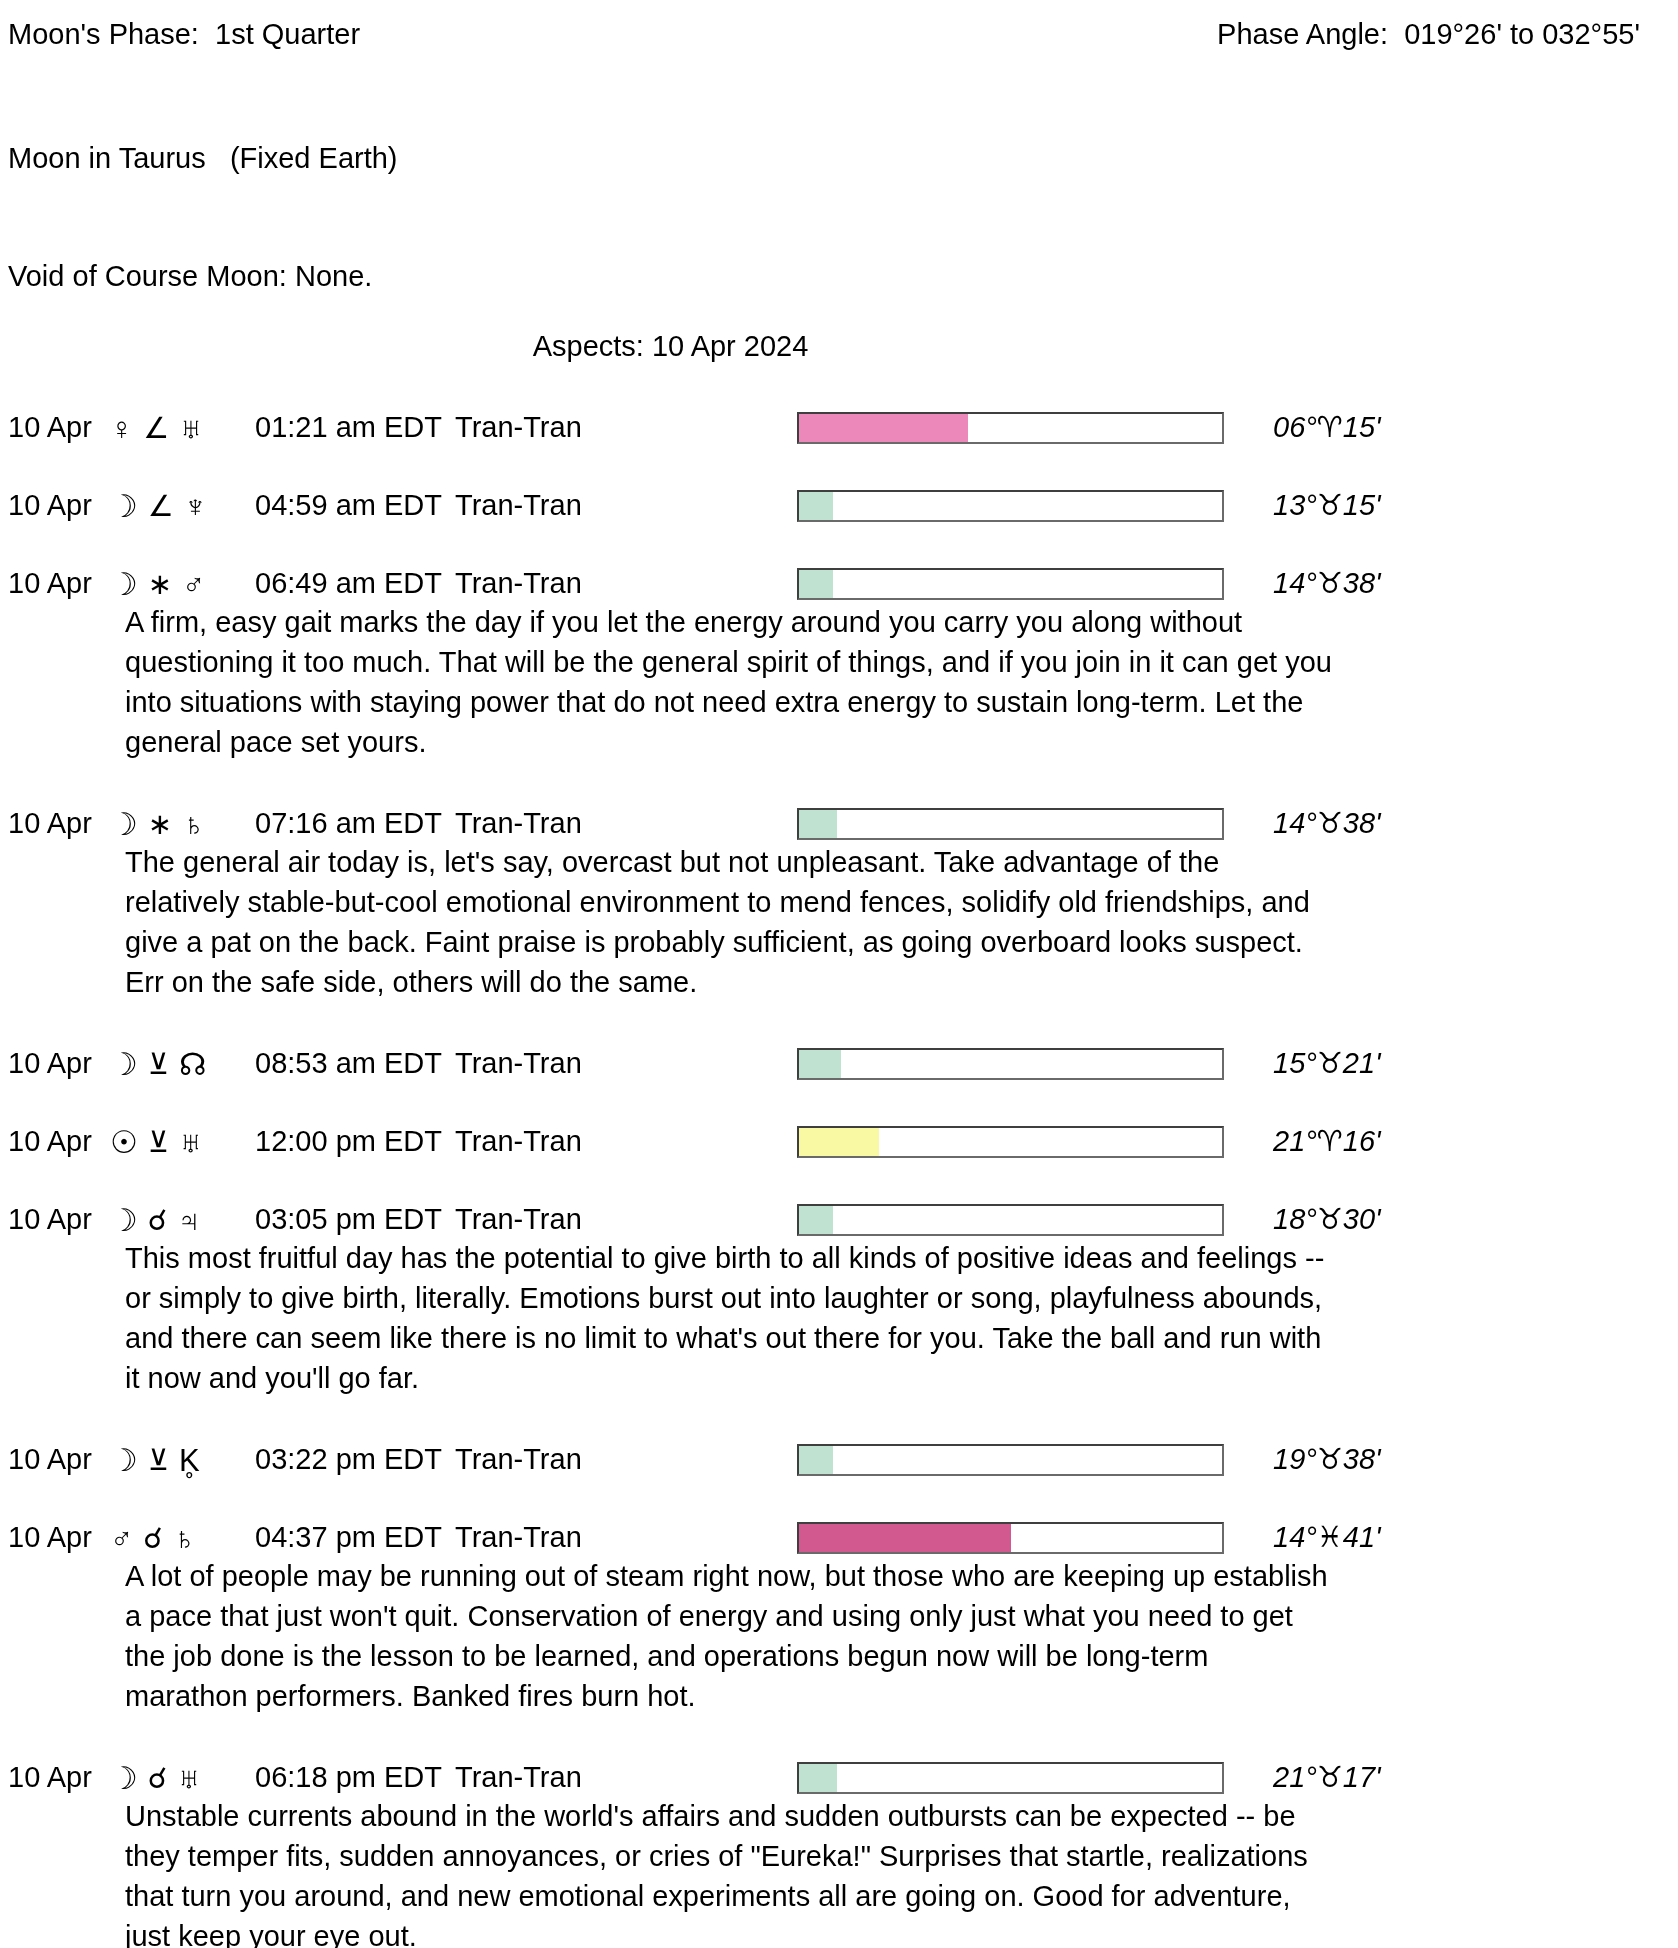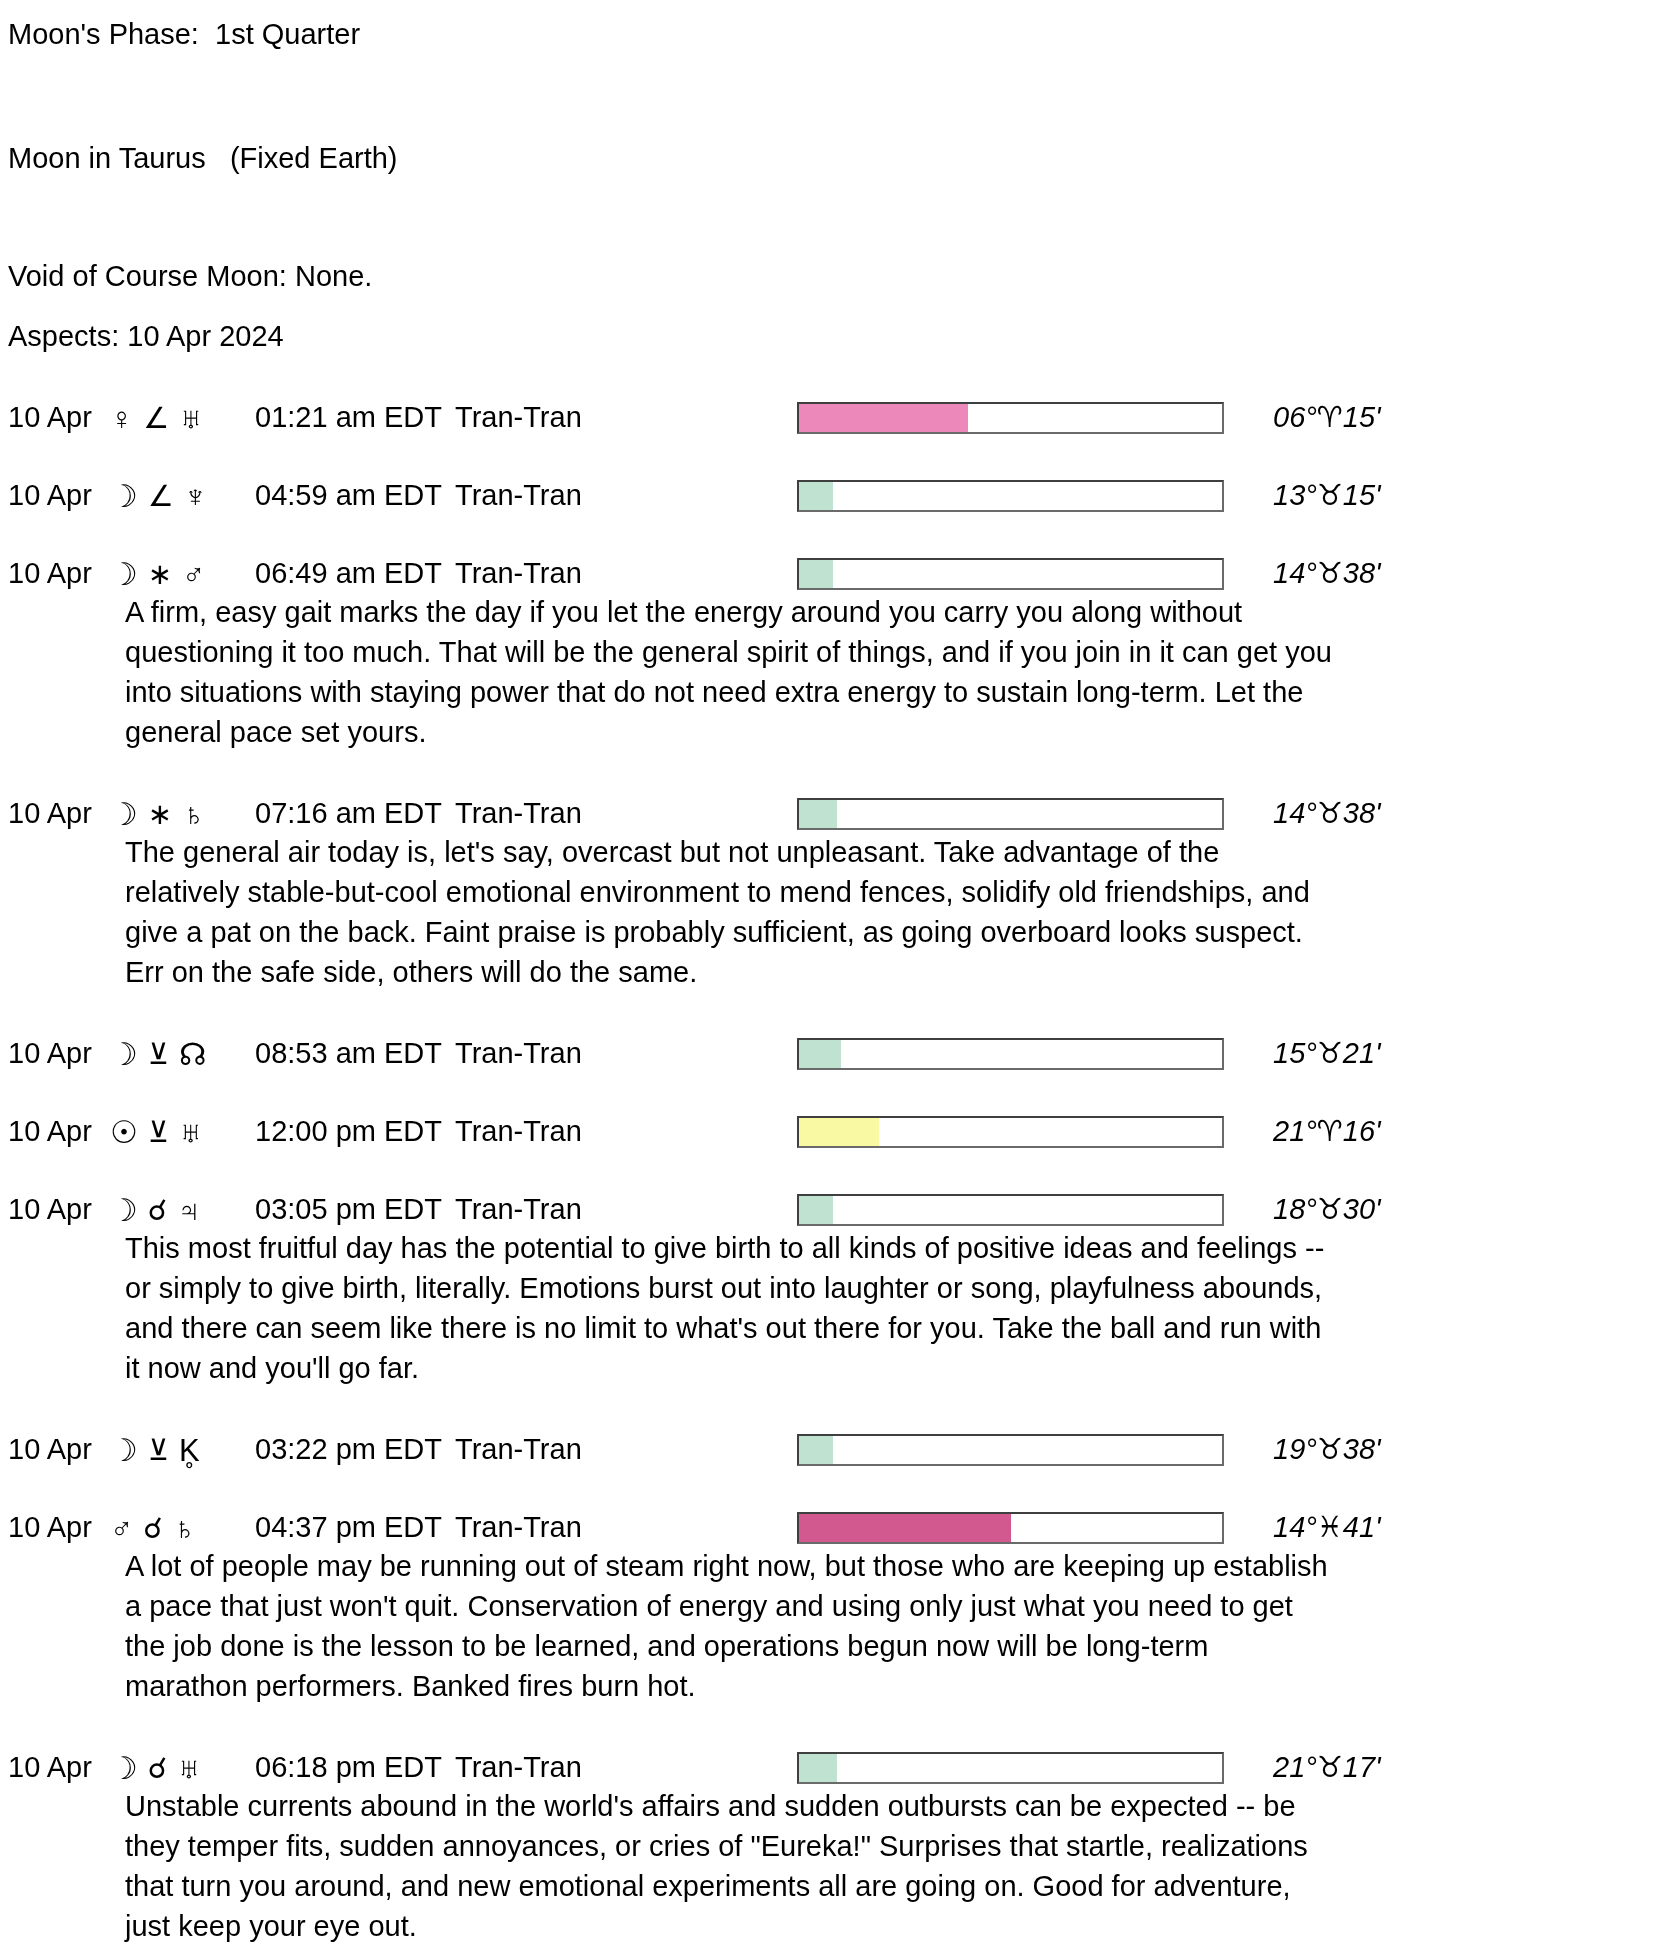--- a/index.html
+++ b/index.html
@@ -6,21 +6,21 @@
   body{
     width:1678px;height:1948px;overflow:hidden;
     font-family:"Liberation Sans","DejaVu Sans",sans-serif;
     font-size:29px;color:#000;box-sizing:border-box;
     padding:14px 0 0 8px;
   }
   .hdr{display:flex;justify-content:space-between;align-items:flex-start;padding-right:38px;}
   .hline{white-space:pre;line-height:40px;}
   .hl2{margin-top:84px;line-height:40px;white-space:pre;}
   .hl3{margin-top:78px;line-height:40px;white-space:pre;}
-  .heading-wrap{width:1325px;margin-top:20px;line-height:40px;}
+  .heading-wrap{width:1325px;text-align:center;margin-top:30px;line-height:40px;}
   #rows{margin-top:22px;}
   .aspect-block{margin-top:38px;}
   .aspect-row{display:flex;align-items:flex-end;height:40px;}
   .c-date{width:102px;flex:0 0 auto;}
   .c-glyphs{width:145px;flex:0 0 auto;display:flex;gap:10px;align-items:center;font-size:31px;}
   .c-glyphs .glyph{display:inline-block;line-height:1;}
   .c-glyphs .g-aspect{font-size:29px;}
   .c-time{width:200px;flex:0 0 auto;}
   .c-type{width:150px;flex:0 0 auto;}
   .c-bar{
@@ -36,20 +36,21 @@
   }
   .aspect-text:empty{display:none;}
 </style>
 </head>
 <body>
 
 <div class="hdr">
   <div>
     <div class="hline">Moon's Phase:  1st Quarter</div>
   </div>
+  <div class="hline">Phase Angle:  019°26' to 032°55'</div>
 </div>
 <div class="hl2">Moon in Taurus   (Fixed Earth)</div>
 <div class="hl3">Void of Course Moon: None.</div>
 
 <div class="heading-wrap">Aspects: 10 Apr 2024</div>
 
 <div id="rows">
   <div class="aspect-block">
     <div class="aspect-row">
       <span class="c-date">10 Apr</span>

